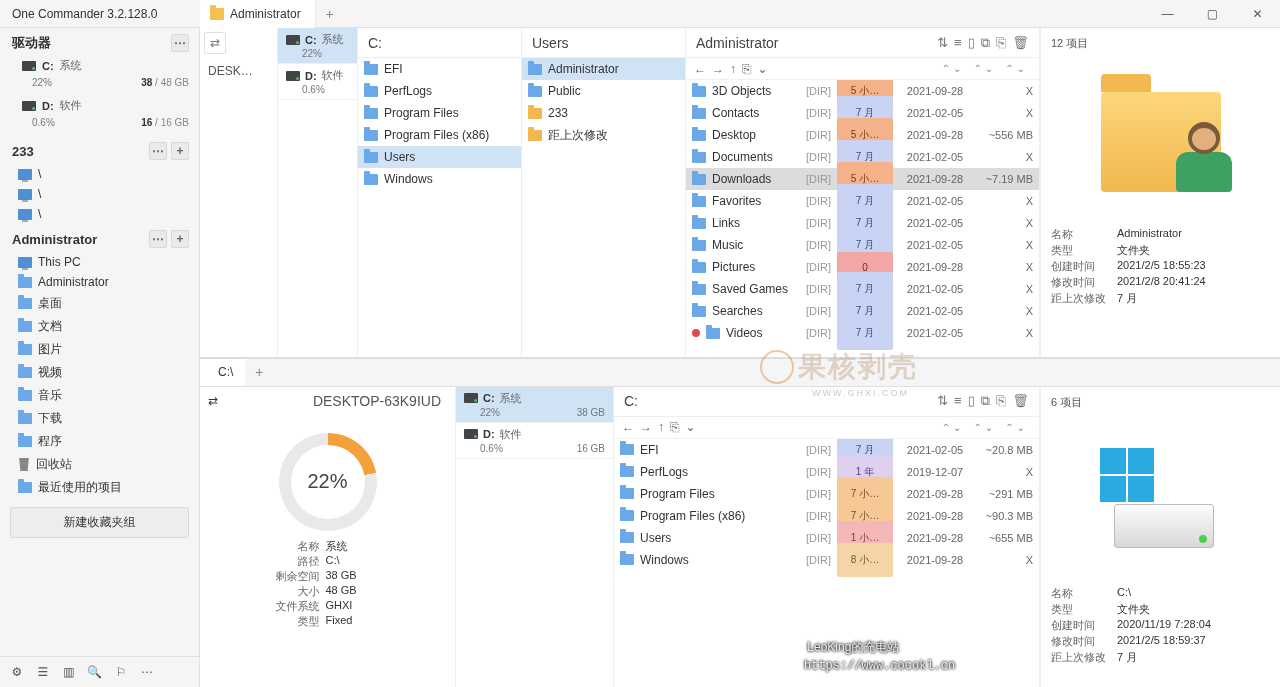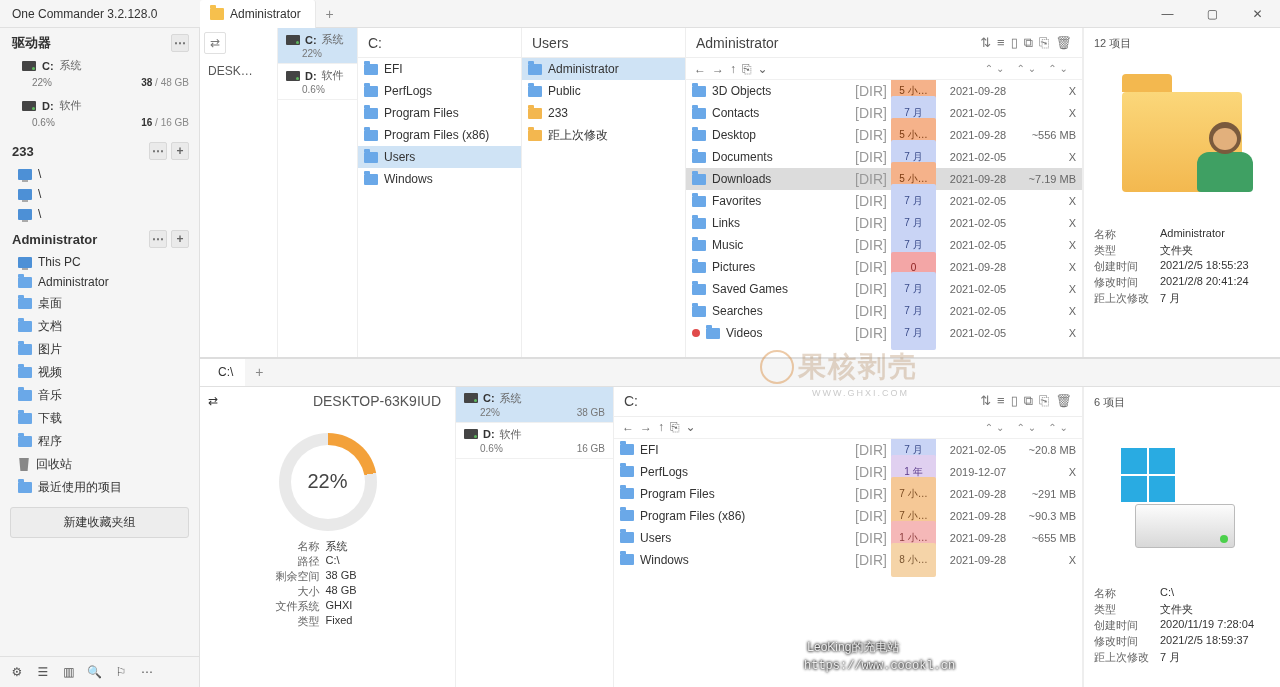--- a/index.html
+++ b/index.html
@@ -59,34 +59,34 @@
   .col-sortbtns span { cursor: pointer; }
   .col-list { flex: 1; overflow: hidden; }
   .list-row { display: flex; align-items: center; height: 22px; padding: 0 6px 0 6px; gap: 6px; font-size: 12px; }
   .list-row.sel-blue { background: #cfe3f5; }
   .list-row.sel-gray { background: #dcdcdc; }
   .yellow-folder { width: 14px; height: 11px; background: #f3b74f; border-radius: 1px; position: relative; }
   .yellow-folder::before { content: ""; position: absolute; top: -3px; left: 0; width: 6px; height: 3px; background: #f3b74f; border-radius: 1px 1px 0 0; }
   .blue-folder { width: 14px; height: 11px; background: #6aa8e8; border-radius: 1px; position: relative; }
   .blue-folder::before { content: ""; position: absolute; top: -3px; left: 0; width: 6px; height: 3px; background: #6aa8e8; border-radius: 1px 1px 0 0; }
   .row-name { flex: 1; white-space: nowrap; overflow: hidden; text-overflow: ellipsis; }
-  .row-dir { color: #999; font-size: 14px; width: 30px; text-align: right; }
-  .row-age { width: 45px; font-size: 10px; text-align: center; border-radius: 2px; padding: 10px 0; }
+  .row-dir { color: #999; font-size: 11px; width: 30px; text-align: right; }
+  .row-age { width: 56px; font-size: 10px; text-align: center; border-radius: 2px; padding: 10px 0; }
   .row-date { width: 72px; font-size: 11px; color: #666; text-align: center; }
   .row-size { width: 56px; font-size: 11px; color: #666; text-align: right; }
   .red-dot { width: 8px; height: 8px; background: #e04a4a; border-radius: 50%; }
 
   
   .mini-drive { padding: 4px 8px; display: flex; flex-direction: column; gap: 1px; border-bottom: 1px solid #f0f0f0; }
   .mini-drive.sel { background: #cfe3f5; }
   .mini-drive .top { display: flex; align-items: center; gap: 5px; font-size: 11px; }
   .mini-drive .bot { display: flex; justify-content: space-between; font-size: 10px; color: #777; padding-left: 16px; }
 
   
-  .detail { width: 197px; border-left: 1px solid #eee; display: flex; flex-direction: column; padding: 8px 10px; overflow: hidden; }
+  .detail { width: 240px; border-left: 1px solid #eee; display: flex; flex-direction: column; padding: 8px 10px; overflow: hidden; }
   .detail .count { font-size: 11px; color: #555; margin-bottom: 6px; }
   .detail .bigicon { flex: 0 0 auto; height: 170px; display: flex; align-items: center; justify-content: center; }
   .detail .props { font-size: 11px; }
   .detail .props .prow { display: flex; margin-bottom: 1px; }
   .detail .props .plabel { width: 66px; color: #666; }
   .detail .props .pval { flex: 1; color: #333; }
 
   
   .folder-big { width: 120px; height: 100px; background: linear-gradient(#fbd77a, #f3b84f); border-radius: 4px; position: relative; }
   .folder-big::before { content: ""; position: absolute; top: -18px; left: 0; width: 50px; height: 18px; background: #f3b84f; border-radius: 4px 4px 0 0; }

